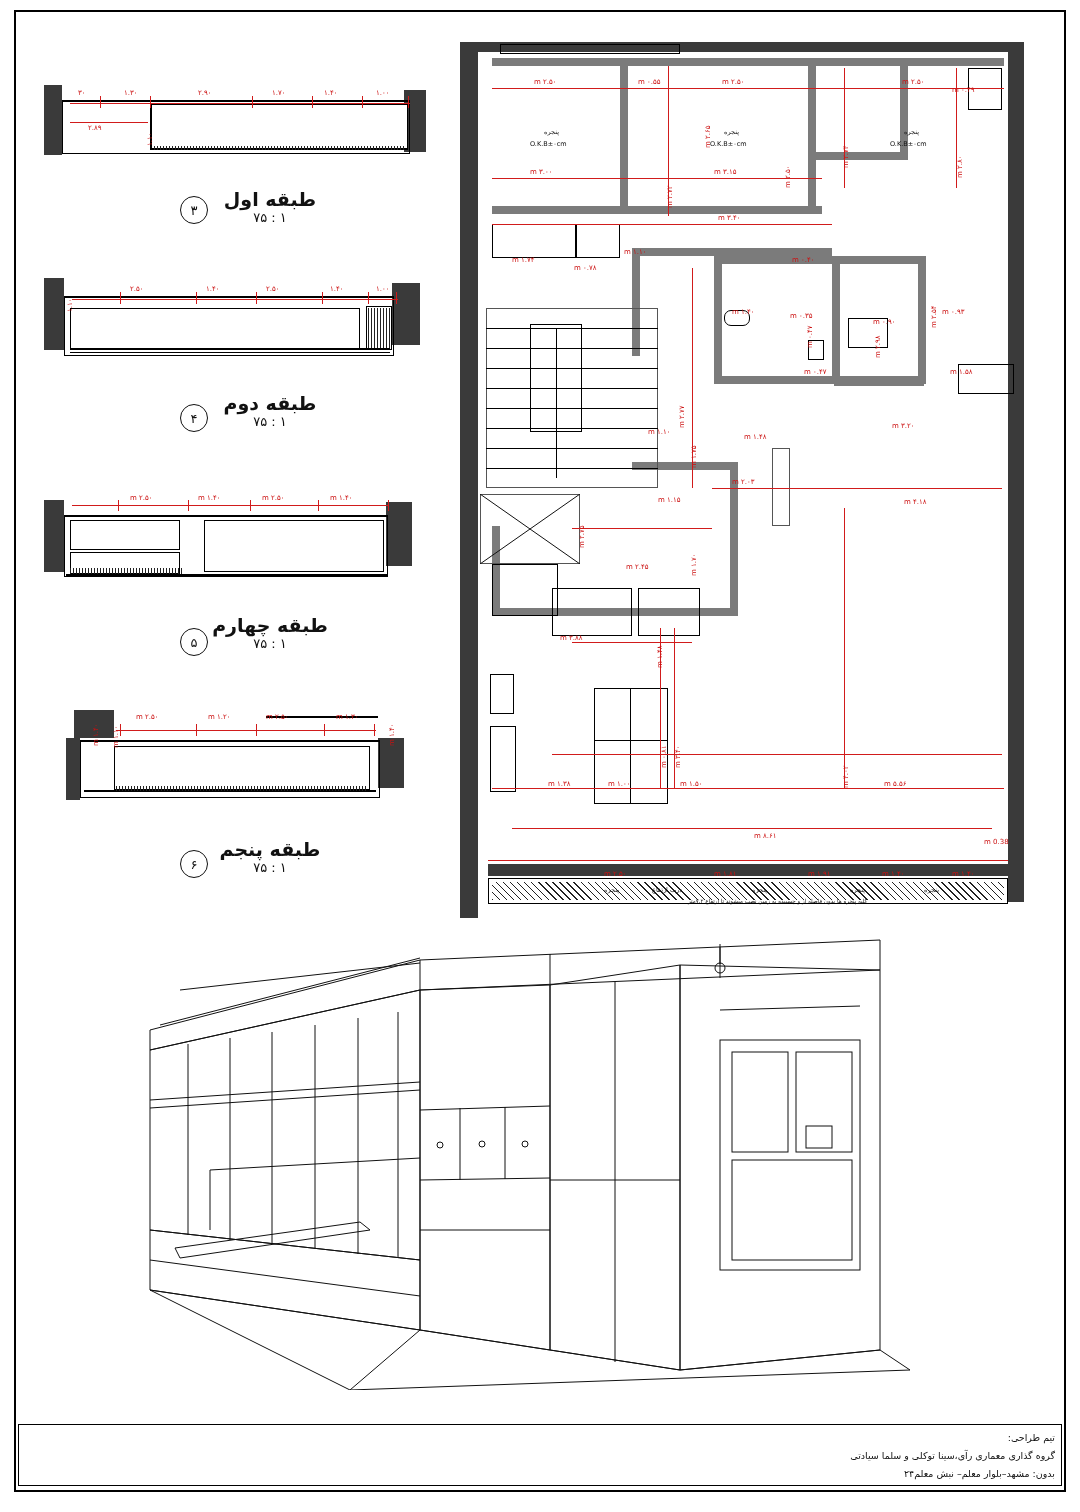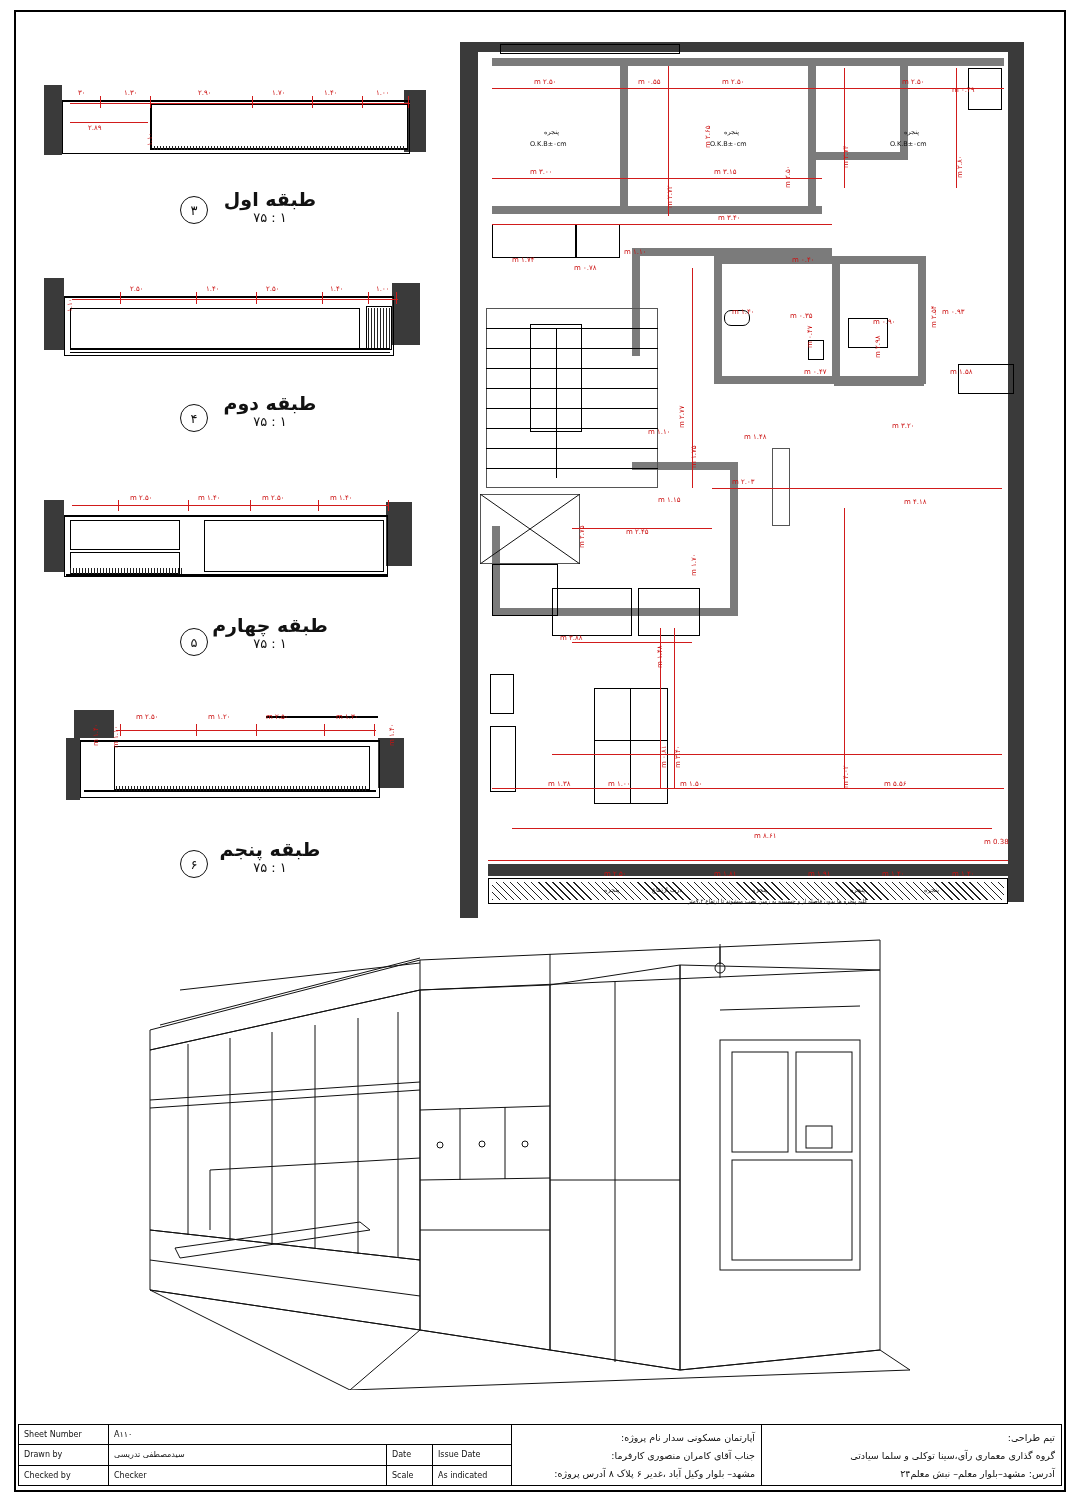--- a/index.html
+++ b/index.html
@@ -283,21 +283,21 @@
     <div class="rtxt" style="left:280px;top:280px;">۱.۴۰ m</div>
     <div class="rtxt" style="left:380px;top:290px;margin-left:41px;">۰.۹۰ m</div>
     <div class="rtxt" style="left:490px;top:280px;">۰.۹۳ m</div>
     <div class="rtxt" style="left:498px;top:340px;">۱.۵۸ m</div>
     <div class="rtxt" style="left:352px;top:340px;">۰.۴۷ m</div>
     <div class="rtxt" style="left:292px;top:405px;">۱.۴۸ m</div>
     <div class="rtxt" style="left:440px;top:394px;">۳.۲۰ m</div>
     <div class="rtxt" style="left:338px;top:284px;">۰.۳۵ m</div>
     <div class="rtxt" style="left:340px;top:228px;">۰.۴۰ m</div>
     <div class="rtxt" style="left:452px;top:470px;">۴.۱۸ m</div>
-    <div class="rtxt" style="left:174px;top:500px;">۲.۴۵ m</div>
+    <div class="rtxt" style="left:174px;top:535px;">۲.۴۵ m</div>
     <div class="rtxt" style="left:108px;top:606px;">۳.۸۸ m</div>
     <div class="rtxt" style="left:96px;top:752px;">۱.۳۸ m</div>
     <div class="rtxt" style="left:156px;top:752px;">۱.۰۰ m</div>
     <div class="rtxt" style="left:228px;top:752px;">۱.۵۰ m</div>
     <div class="rtxt" style="left:432px;top:752px;">۵.۵۶ m</div>
     <div class="rtxt" style="left:302px;top:804px;">۸.۶۱ m</div>
     <div class="rtxt" style="left:152px;top:842px;">۲.۵۰ m</div>
     <div class="rtxt" style="left:262px;top:842px;">۱.۸۱ m</div>
     <div class="rtxt" style="left:356px;top:842px;">۱.۹۱ m</div>
     <div class="rtxt" style="left:430px;top:842px;">۱.۴۰ m</div>
@@ -393,55 +393,23 @@
       <circle cx="600" cy="38" r="5"></circle>
     </g>
   </svg>
 
   <div class="titleblock">
 
     <div class="tb-col tb-team">
       <div class="tb-line">تیم طراحی:</div>
       <div class="tb-line">گروه گذاری معماری رآی،سینا توکلی و سلما سیادتی</div>
       <div class="tb-line">
-        <span>آدرس:</span>
+        <span>بدون:</span>
         <span>مشهد–بلوار معلم– نبش معلم۲۴</span>
       </div>
     </div>
 
-    <div class="tb-col tb-proj">
-      <div class="tb-line">
-        <span>آپارتمان مسکونی سدار</span>
-        <span>نام پروژه:</span>
-      </div>
-      <div class="tb-line">
-        <span>جناب آقای کامران منصوری</span>
-        <span>کارفرما:</span>
-      </div>
-      <div class="tb-line">
-        <span>مشهد– بلوار وکیل آباد ،غدیر ۶ پلاک ۸</span>
-        <span>آدرس پروژه:</span>
-      </div>
-    </div>
-
-
-    <div class="tb-col tb-meta">
-      <div class="tb-row">
-        <div class="tb-cell tb-c1">Sheet Number</div>
-        <div class="tb-cell tb-c2">A۱۱۰</div>
-      </div>
-      <div class="tb-row">
-        <div class="tb-cell tb-c1">Drawn by</div>
-        <div class="tb-cell tb-c2">سیدمصطفی تدریسی</div>
-        <div class="tb-cell tb-c3">Date</div>
-        <div class="tb-cell tb-c4">Issue Date</div>
-      </div>
-      <div class="tb-row">
-        <div class="tb-cell tb-c1">Checked by</div>
-        <div class="tb-cell tb-c2">Checker</div>
-        <div class="tb-cell tb-c3">Scale</div>
-        <div class="tb-cell tb-c4">As indicated</div>
-      </div>
-    </div>
+
+
   </div>
 
   <div class="pagenum">۳۹/۱۱</div>
 </div>
 
 </body></html>

